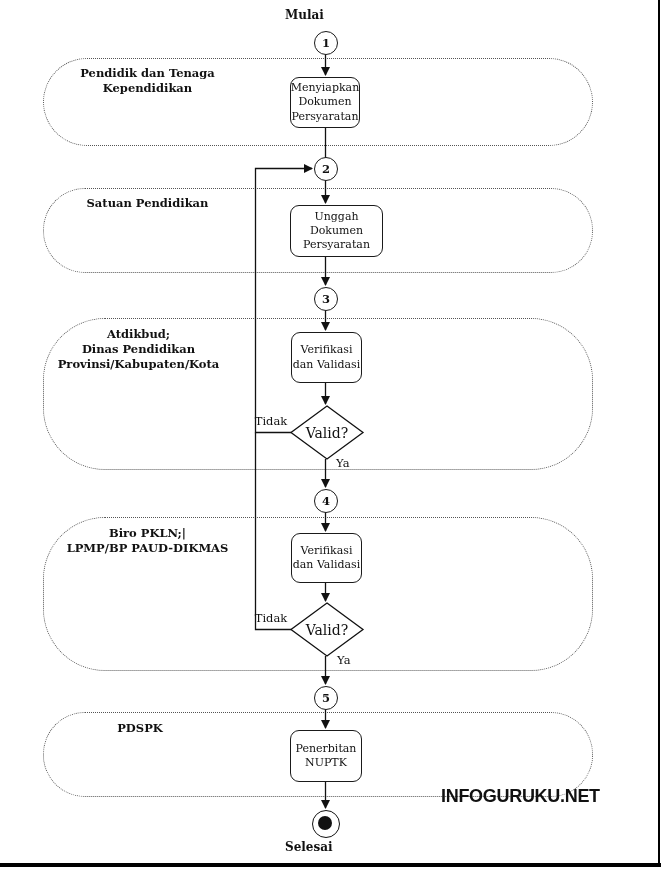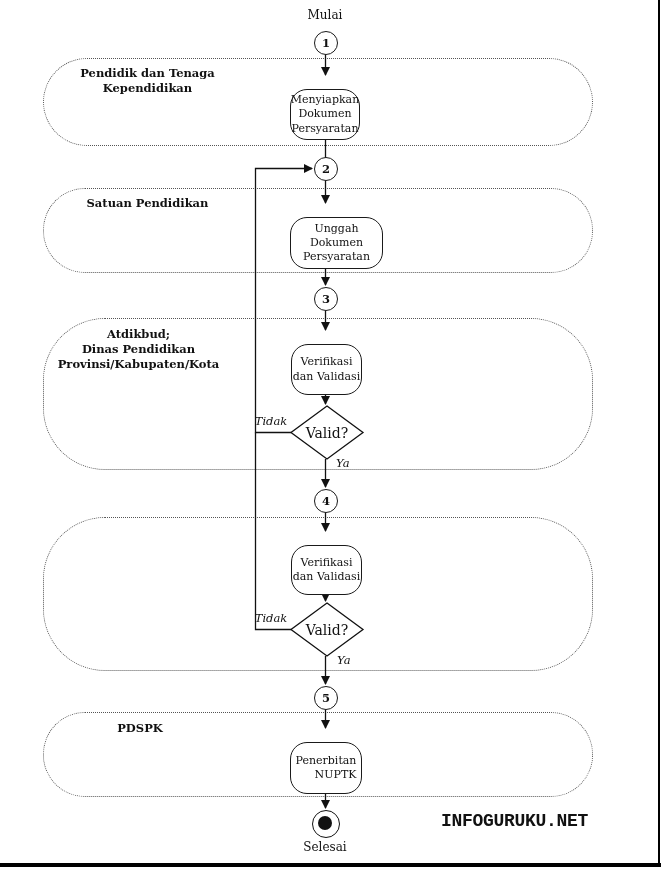--- a/index.html
+++ b/index.html
@@ -1,53 +1,55 @@
 <!DOCTYPE html>
 <html><head>
 <meta charset="utf-8">
 <style>
   html,body{margin:0;padding:0;background:#fff;}
   #page{position:relative;width:661px;height:875px;background:#fff;
         font-family:"DejaVu Serif","Liberation Serif",serif;color:#111;overflow:hidden;}
   .lane{position:absolute;left:43px;width:550px;border:1px dotted #555;background:transparent;box-sizing:border-box;}
   .lane-label{position:absolute;text-align:center;font-weight:bold;font-size:11.5px;line-height:1.3;white-space:pre-line;z-index:3;}
   svg.wires{position:absolute;left:0;top:0;z-index:1;}
-  .abox{position:absolute;box-sizing:border-box;border:1.4px solid #1a1a1a;border-radius:17px;background:#fff;
+  .abox{position:absolute;box-sizing:border-box;border:1.4px solid #1a1a1a;border-radius:9px;background:#fff;
         display:flex;align-items:center;justify-content:center;text-align:center;
-        font-size:11px;line-height:1.3;white-space:pre-line;z-index:2;margin-top:12px;}
+        font-size:11px;line-height:1.3;white-space:pre-line;z-index:2;}
   .ncircle{position:absolute;width:22px;height:22px;border:1.4px solid #1a1a1a;border-radius:50%;background:#fff;
         display:flex;align-items:center;justify-content:center;font-size:11.5px;font-weight:bold;z-index:2;}
-  .flowlabel{position:absolute;font-size:11.5px;z-index:3;font-style:italic;}
-  .startend{position:absolute;font-weight:normal;font-size:12px;text-align:center;z-index:3;}
+  .flowlabel{position:absolute;font-size:11.5px;z-index:3;}
+  .startend{position:absolute;font-weight:bold;font-size:12px;text-align:left;z-index:3;}
   .endnode-outer{position:absolute;left:312px;top:810px;width:26px;height:26px;border:1.6px solid #111;
         border-radius:50%;background:#fff;z-index:2;}
   .endnode-inner{position:absolute;left:5px;top:5px;width:14px;height:14px;border-radius:50%;background:#111;}
   .decision-text{position:absolute;width:70px;text-align:center;font-size:14px;z-index:3;}
-  .watermark{position:absolute;left:441px;top:811px;width:145px;font-weight:bold;font-size:18px;
-        letter-spacing:-0.3px;z-index:3;font-family:Liberation Mono, monospace;}
+  .watermark{position:absolute;left:441px;top:786px;width:145px;font-weight:bold;font-size:18px;
+        letter-spacing:-0.3px;z-index:3;font-family:Liberation Sans, sans-serif;}
   .frame-right{position:absolute;left:658px;top:0;width:2px;height:866px;background:#000;}
   .frame-bottom{position:absolute;left:0;top:863px;width:661px;height:4px;background:#000;}
 </style>
 </head>
 <body>
 
 <div id="page">
 
   <div class="lane" style="top:58px;height:88px;border-radius:44px;"></div>
   <div class="lane" style="top:188px;height:85px;border-radius:42px;"></div>
   <div class="lane" style="top:318px;height:152px;border-radius:62px;"></div>
   <div class="lane" style="top:517px;height:154px;border-radius:62px;"></div>
   <div class="lane" style="top:712px;height:85px;border-radius:42px;"></div>
 
   <div class="lane-label" style="left:55px;top:66px;width:185px;">Pendidik dan Tenaga
 Kependidikan</div>
   <div class="lane-label" style="left:55px;top:196px;width:185px;">Satuan Pendidikan</div>
   <div class="lane-label" style="left:31px;top:327px;width:215px;">Atdikbud;
 Dinas Pendidikan
 Provinsi/Kabupaten/Kota</div>
+  <div class="lane-label" style="left:40px;top:526px;width:215px;">Biro PKLN;|
+LPMP/BP PAUD-DIKMAS</div>
   <div class="lane-label" style="left:55px;top:721px;width:170px;text-align:center;">PDSPK</div>
 
   <svg class="wires" width="661" height="875">
     <defs>
       <marker id="ah" markerWidth="10" markerHeight="9" refX="8" refY="4.5" orient="auto" markerUnits="userSpaceOnUse">
         <path d="M0,0 L9,4.5 L0,9 z" fill="#111"></path>
       </marker>
     </defs>
     <g stroke="#111" stroke-width="1.3" fill="none">
       <line x1="325.5" y1="53" x2="325.5" y2="75" marker-end="url(#ah)"></line>
@@ -86,21 +88,21 @@
   <div class="abox" style="left:290px;top:77px;width:70px;height:51px;">Menyiapkan
 Dokumen
 Persyaratan</div>
   <div class="abox" style="left:290px;top:205px;width:93px;height:52px;">Unggah
 Dokumen
 Persyaratan</div>
   <div class="abox" style="left:291px;top:332px;width:71px;height:51px;">Verifikasi
 dan Validasi</div>
   <div class="abox" style="left:291px;top:533px;width:71px;height:50px;">Verifikasi
 dan Validasi</div>
-  <div class="abox" style="left:290px;top:730px;width:72px;height:52px;text-align:right;">Penerbitan
+  <div class="abox" style="left:290px;top:730px;width:72px;height:52px;">Penerbitan
 NUPTK</div>
 
   <div class="decision-text" style="left:292px;top:425px;">Valid?</div>
   <div class="decision-text" style="left:292px;top:622px;">Valid?</div>
 
   <div class="flowlabel" style="left:254px;top:414px;width:34px;text-align:center;">Tidak</div>
   <div class="flowlabel" style="left:336px;top:456px;">Ya</div>
   <div class="flowlabel" style="left:254px;top:611px;width:34px;text-align:center;">Tidak</div>
   <div class="flowlabel" style="left:337px;top:653px;">Ya</div>
 

